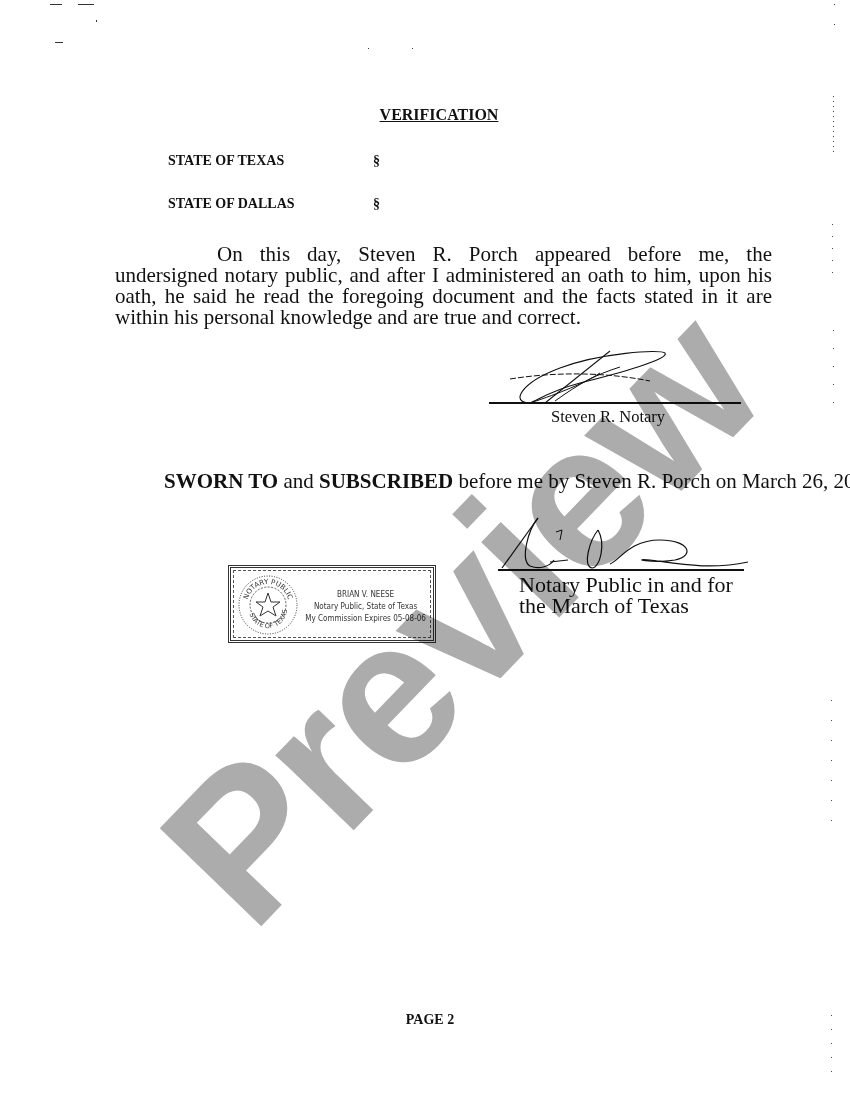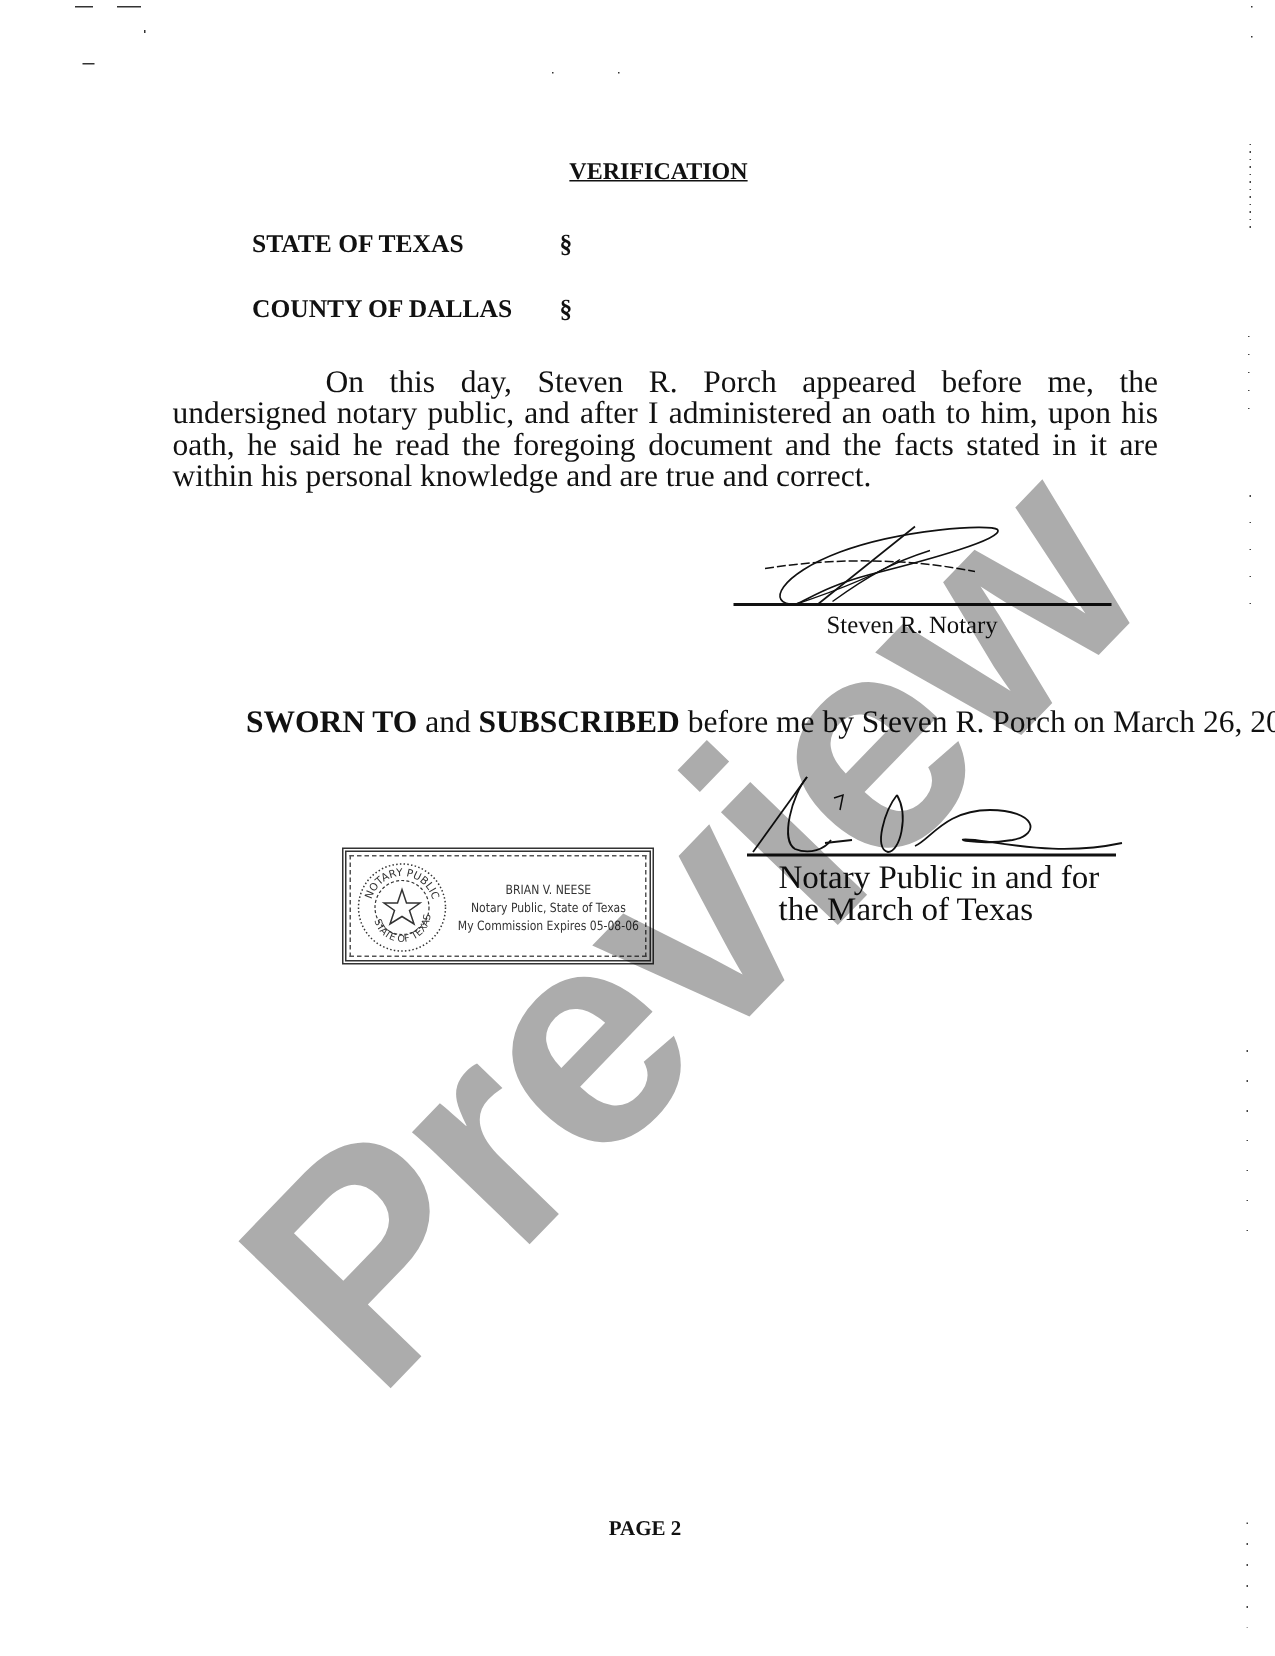--- a/index.html
+++ b/index.html
@@ -7,21 +7,21 @@
     width: 850px; height: 1104px; position: relative; overflow: hidden;
     background: #ffffff; color: #111;
     font-family: "Liberation Serif", "DejaVu Serif", serif;
   }
   .abs { position: absolute; }
   .title {
     left: 0; width: 850px; top: 106px; text-align: center;
     font-weight: bold; font-size: 16px; text-decoration: underline;
     padding-left: 28px; box-sizing: border-box;
   }
-  .venue { left: 168px; font-weight: bold; font-size: 17px; }
+  .venue { left: 168px; font-weight: bold; font-size: 14px; }
   .venue .lbl { display: inline-block; width: 205px; }
   .venue .sect { font-weight: bold; }
   .para {
     left: 115px; top: 244px; width: 657px;
     font-size: 21px; line-height: 21px; text-align: justify;
   }
   .para .indent { display: inline-block; width: 102px; }
   .sigline1 { left: 489px; top: 402px; width: 252px; height: 2px; background: #111; }
   .signame { left: 551px; top: 407px; font-size: 16.5px; }
   .sworn { left: 164px; top: 469px; font-size: 21px; white-space: nowrap; }
@@ -52,21 +52,21 @@
 </style>
 </head>
 <body>
 
 <div class="abs title">VERIFICATION</div>
 
 <div class="abs venue" style="top:153px;">
   <span class="lbl">STATE OF TEXAS</span><span class="sect">§</span>
 </div>
 <div class="abs venue" style="top:196px;">
-  <span class="lbl">COUNTY OF DALLAS</span><span class="sect">§</span>
+  <span class="lbl">STATE OF DALLAS</span><span class="sect">§</span>
 </div>
 
 <div class="abs para"><span class="indent"></span><span>On this day, Steven R. Porch appeared before me, the undersigned notary public, and after I administered an oath to him, upon his oath, he said he read the foregoing document and the facts stated in it are within his personal knowledge and are true and correct.</span></div>
 
 <svg class="abs" style="left:500px; top:343px;" width="180" height="62" viewBox="0 0 180 62">
   <path d="M10 36 C60 28, 110 30, 150 38" stroke="#111" stroke-width="1" fill="none" stroke-dasharray="6 2"></path>
   <path d="M30 60 C10 60, 20 40, 60 25 C100 10, 160 6, 165 10 C170 16, 120 30, 80 40 C50 48, 40 56, 30 60" stroke="#111" stroke-width="1.1" fill="none"></path>
   <path d="M45 60 L110 8" stroke="#111" stroke-width="1.1" fill="none"></path>
   <path d="M55 58 C80 40, 95 32, 120 24" stroke="#111" stroke-width="1" fill="none"></path>
   <path d="M30 60 C60 50, 85 40, 100 30" stroke="#111" stroke-width="1" fill="none"></path>

